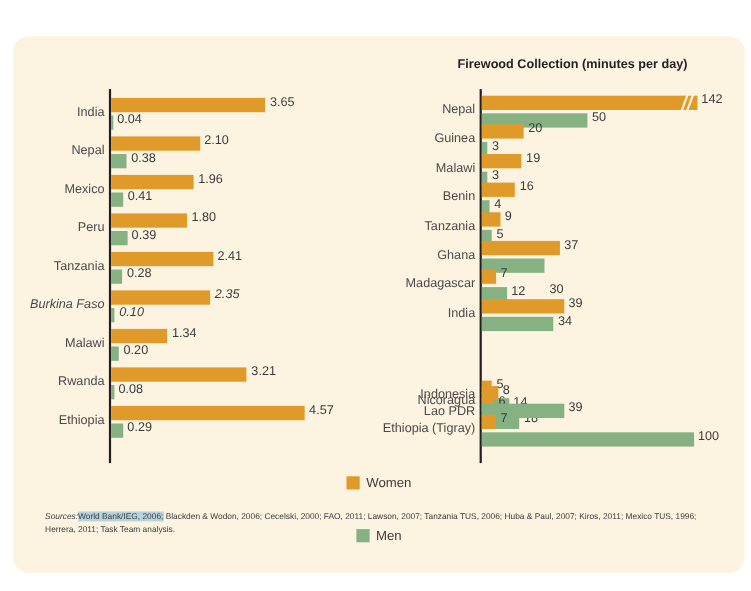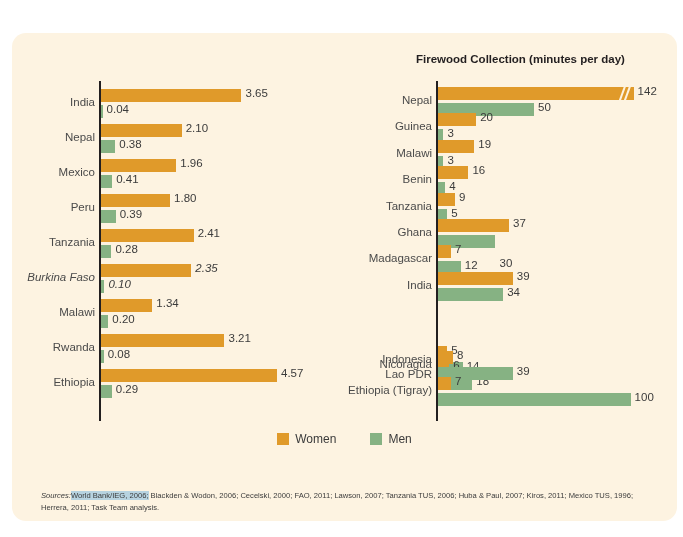--- a/index.html
+++ b/index.html
@@ -135,20 +135,21 @@
   
   #legend {
     position: absolute;
     left: 0;
     right: 0;
     top: 399px;
     display: flex;
     justify-content: center;
     align-items: center;
     gap: 34px;
+    flex-direction: column;
   }
   .legend-item {
     display: flex;
     align-items: center;
     gap: 6px;
   }
   .legend-swatch {
     width: 12px;
     height: 12px;
     display: block;
@@ -157,21 +158,21 @@
   .legend-swatch.men   { background: #86b283; }
   .legend-text {
     font-size: 12px;
     color: #3b3b3b;
   }
 
   
   #sources {
     position: absolute;
     left: 29px;
-    top: 457px;
+    top: 431px;
     width: 615px;
     font-size: 7.6px;
     line-height: 11.5px;
     color: #3b3b3b;
   }
   #sources-label {
     font-style: italic;
   }
   .src-hl {
     background: #b7d3e0;

